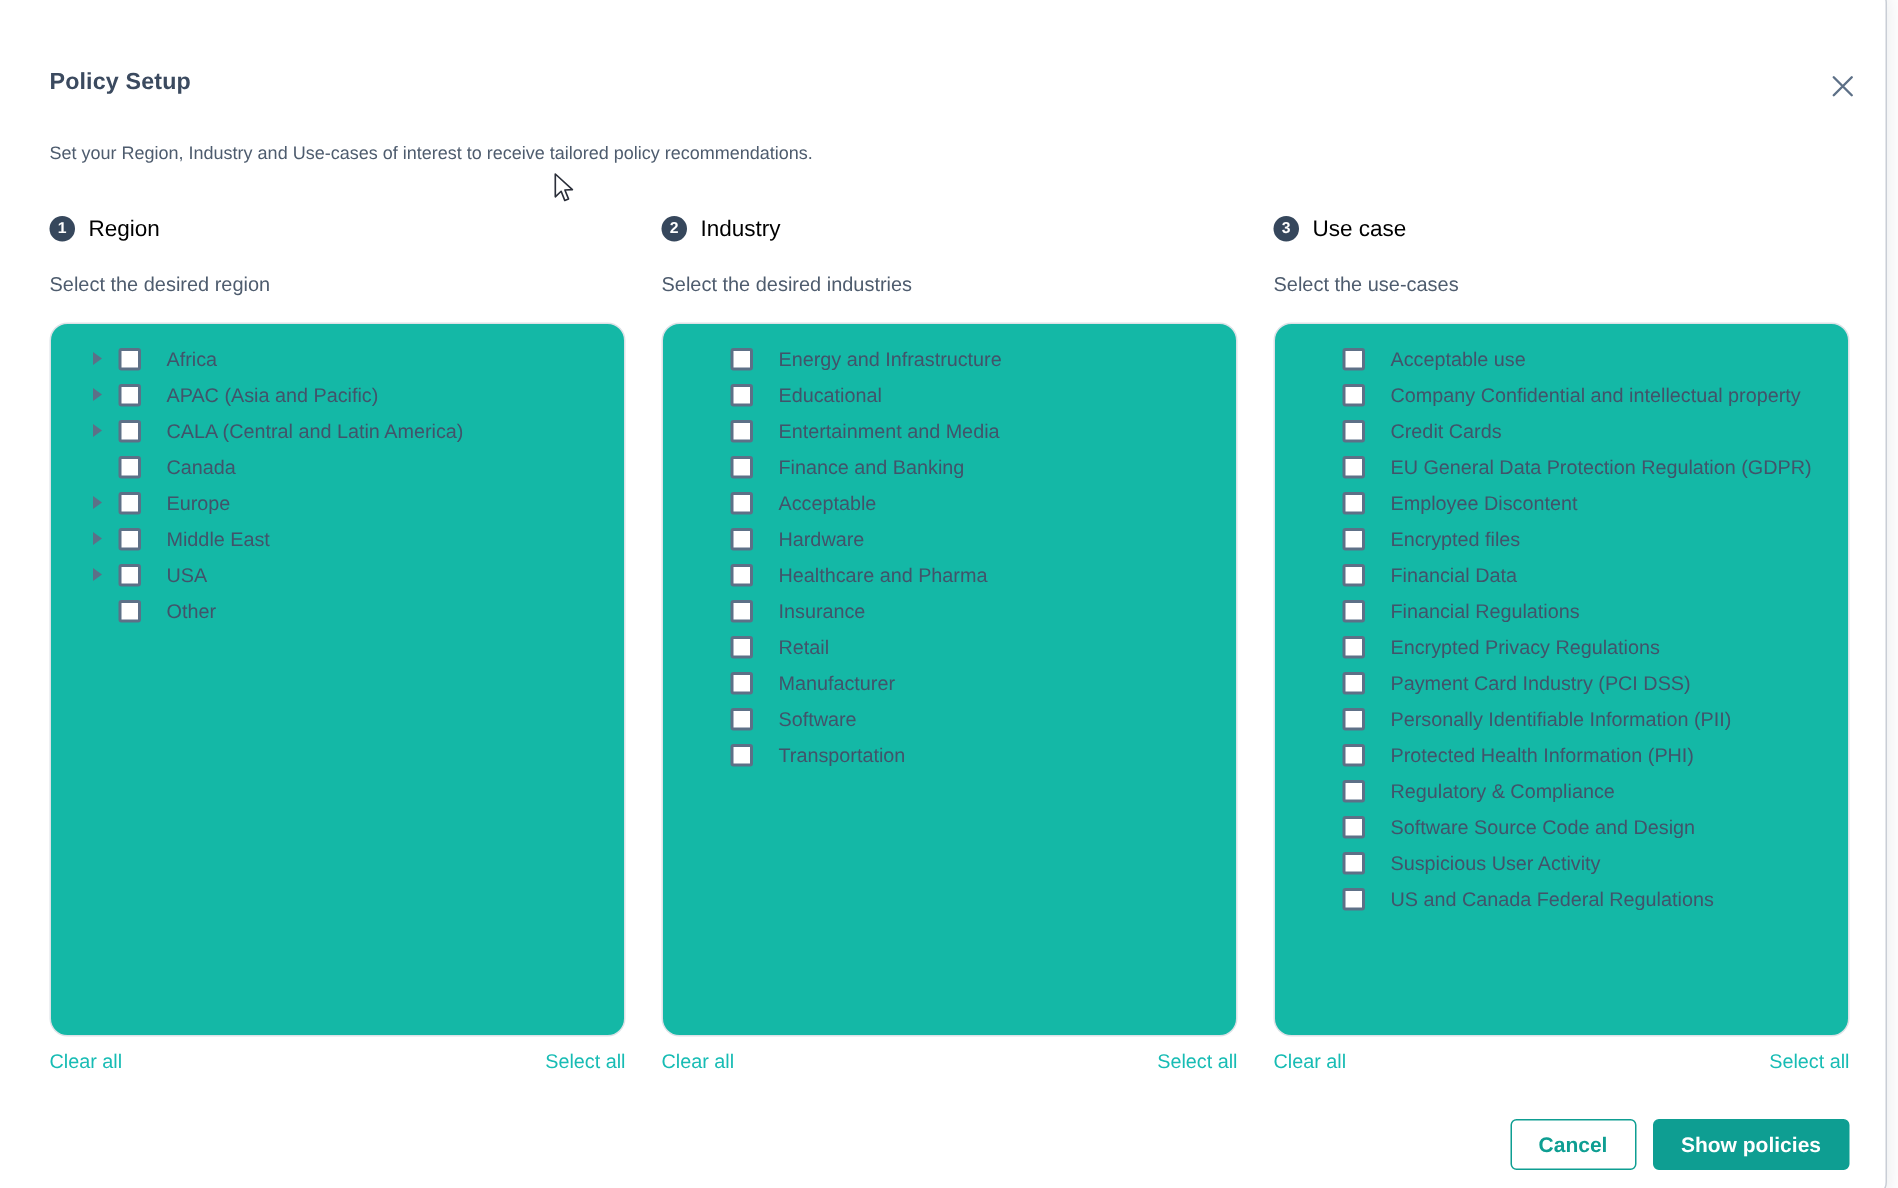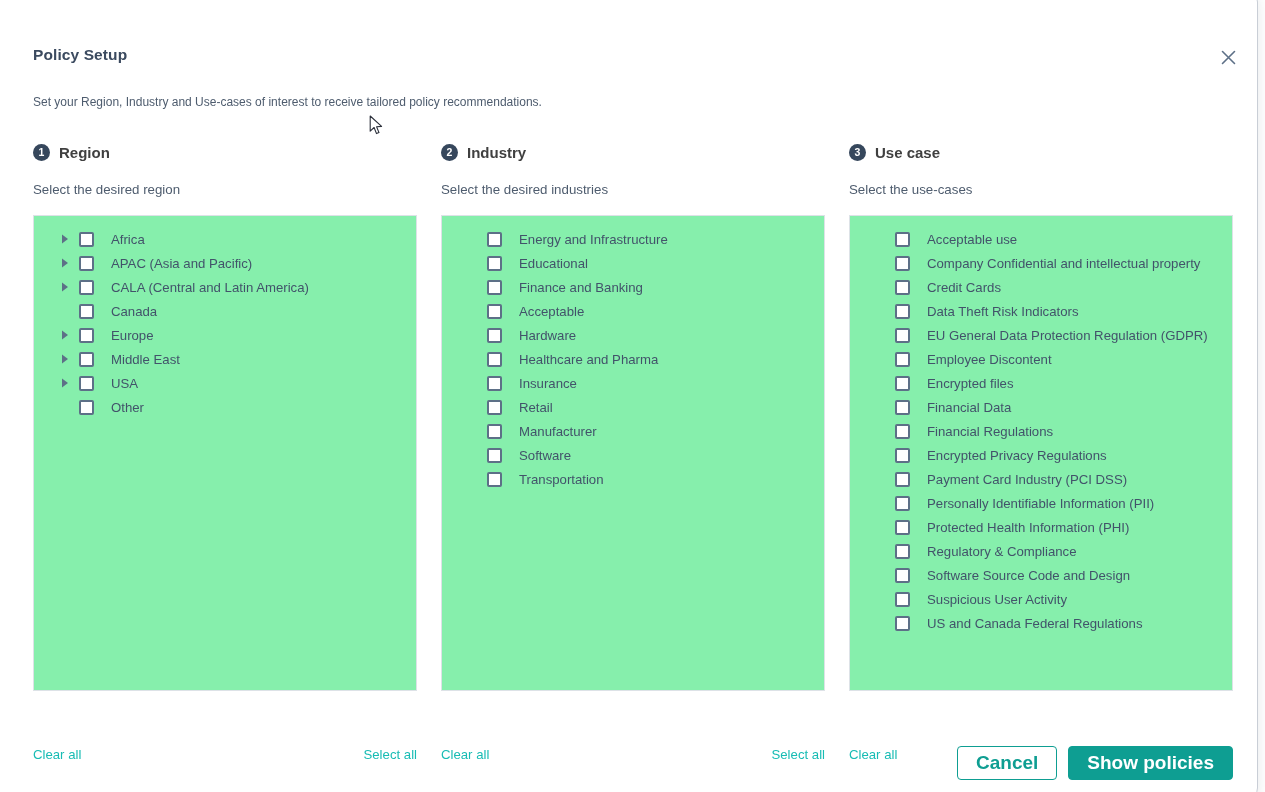--- a/index.html
+++ b/index.html
@@ -85,36 +85,36 @@
     font-size: 10.5px;
     font-weight: bold;
     display: flex;
     align-items: center;
     justify-content: center;
     line-height: 1;
     flex: 0 0 auto;
   }
   .step-title {
     font-size: 15px;
-    font-weight: bold;
-    color: #404040;
+    font-weight: normal;
+    color: #000000;
   }
 
   .col-hint {
     margin-top: 19px;
     font-size: 13.3px;
     color: #4e5c6e;
   }
 
   .list-panel {
     margin-top: 18px;
     height: 476px;
-    background: #86efac;
+    background: #14b8a6;
     border: 1px solid #dde2e7;
-    border-radius: 0;
+    border-radius: 12px;
     padding: 11px 0 0 0;
     overflow: hidden;
   }
 
   .row {
     display: flex;
     align-items: center;
     height: 24px;
     padding-left: 24px;
     cursor: pointer;
@@ -151,21 +151,21 @@
 
   
   .links {
     position: absolute;
     top: 681px;
     height: 18px;
   }
   .links-1 { left: 32px;  width: 384px; }
   .links-2 { left: 440px; width: 384px; }
   .links-3 { left: 848px; width: 384px; }
-  .links { display: flex; justify-content: space-between; margin-top: 47px; }
+  .links { display: flex; justify-content: space-between; }
   .linkbtn {
     font-size: 13.2px;
     color: #17bcb4;
     cursor: pointer;
     background: none;
     border: none;
     font-family: inherit;
     padding: 0;
   }
 
@@ -176,21 +176,21 @@
     top: 729px;
     width: 1257px;
     display: flex;
     justify-content: flex-end;
     gap: 11px;
     padding-right: 25px;
   }
   .btn {
     height: 32px;
     border-radius: 4px;
-    font-size: 19px;
+    font-size: 14px;
     font-weight: bold;
     font-family: inherit;
     cursor: pointer;
     display: flex;
     align-items: center;
     justify-content: center;
     padding: 16px 18px;
   }
   .btn-cancel {
     background: #ffffff;
@@ -339,20 +339,29 @@
       <span class="cbox"></span>
       <span class="row-label">Educational</span>
     </div>
     <div class="row">
       <span class="twisty empty">
               <svg width="8" height="10" viewBox="0 0 8 10">
                 <path d="M1 0.6 L7 5 L1 9.4 Z" fill="#5d7087"></path>
               </svg>
             </span>
       <span class="cbox"></span>
+      <span class="row-label">Entertainment and Media</span>
+    </div>
+    <div class="row">
+      <span class="twisty empty">
+              <svg width="8" height="10" viewBox="0 0 8 10">
+                <path d="M1 0.6 L7 5 L1 9.4 Z" fill="#5d7087"></path>
+              </svg>
+            </span>
+      <span class="cbox"></span>
       <span class="row-label">Finance and Banking</span>
     </div>
     <div class="row">
       <span class="twisty empty">
               <svg width="8" height="10" viewBox="0 0 8 10">
                 <path d="M1 0.6 L7 5 L1 9.4 Z" fill="#5d7087"></path>
               </svg>
             </span>
       <span class="cbox"></span>
       <span class="row-label">Acceptable</span>
@@ -457,29 +466,20 @@
       <span class="cbox"></span>
       <span class="row-label">Credit Cards</span>
     </div>
     <div class="row">
       <span class="twisty empty">
               <svg width="8" height="10" viewBox="0 0 8 10">
                 <path d="M1 0.6 L7 5 L1 9.4 Z" fill="#5d7087"></path>
               </svg>
             </span>
       <span class="cbox"></span>
-      <span class="row-label">Data Theft Risk Indicators</span>
-    </div>
-    <div class="row">
-      <span class="twisty empty">
-              <svg width="8" height="10" viewBox="0 0 8 10">
-                <path d="M1 0.6 L7 5 L1 9.4 Z" fill="#5d7087"></path>
-              </svg>
-            </span>
-      <span class="cbox"></span>
       <span class="row-label">EU General Data Protection Regulation (GDPR)</span>
     </div>
     <div class="row">
       <span class="twisty empty">
               <svg width="8" height="10" viewBox="0 0 8 10">
                 <path d="M1 0.6 L7 5 L1 9.4 Z" fill="#5d7087"></path>
               </svg>
             </span>
       <span class="cbox"></span>
       <span class="row-label">Employee Discontent</span>

